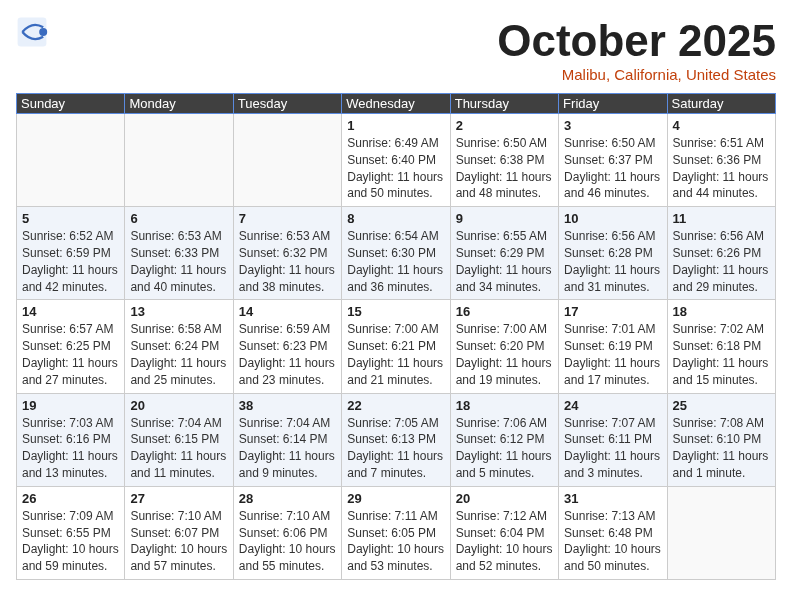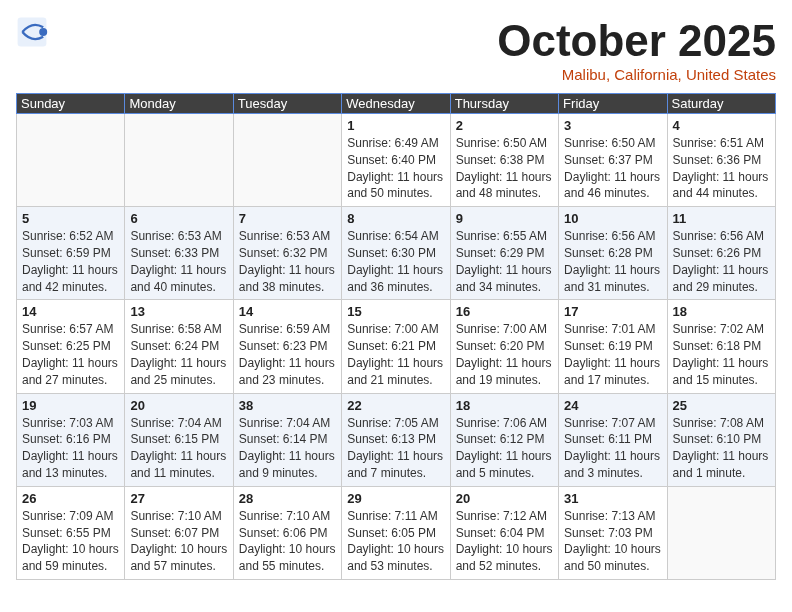--- a/index.html
+++ b/index.html
@@ -337,20 +337,20 @@
         <td>
           <span class="day-number">20</span>
           <div class="day-info">Sunrise: 7:12 AM
 Sunset: 6:04 PM
 Daylight: 10 hours
 and 52 minutes.</div>
         </td>
         <td>
           <span class="day-number">31</span>
           <div class="day-info">Sunrise: 7:13 AM
-Sunset: 7:03 PM
+Sunset: 6:48 PM
 Daylight: 10 hours
 and 50 minutes.</div>
         </td>
         <td class="empty-cell"></td>
       </tr>
     </tbody>
 </table>
 
 </body></html>

